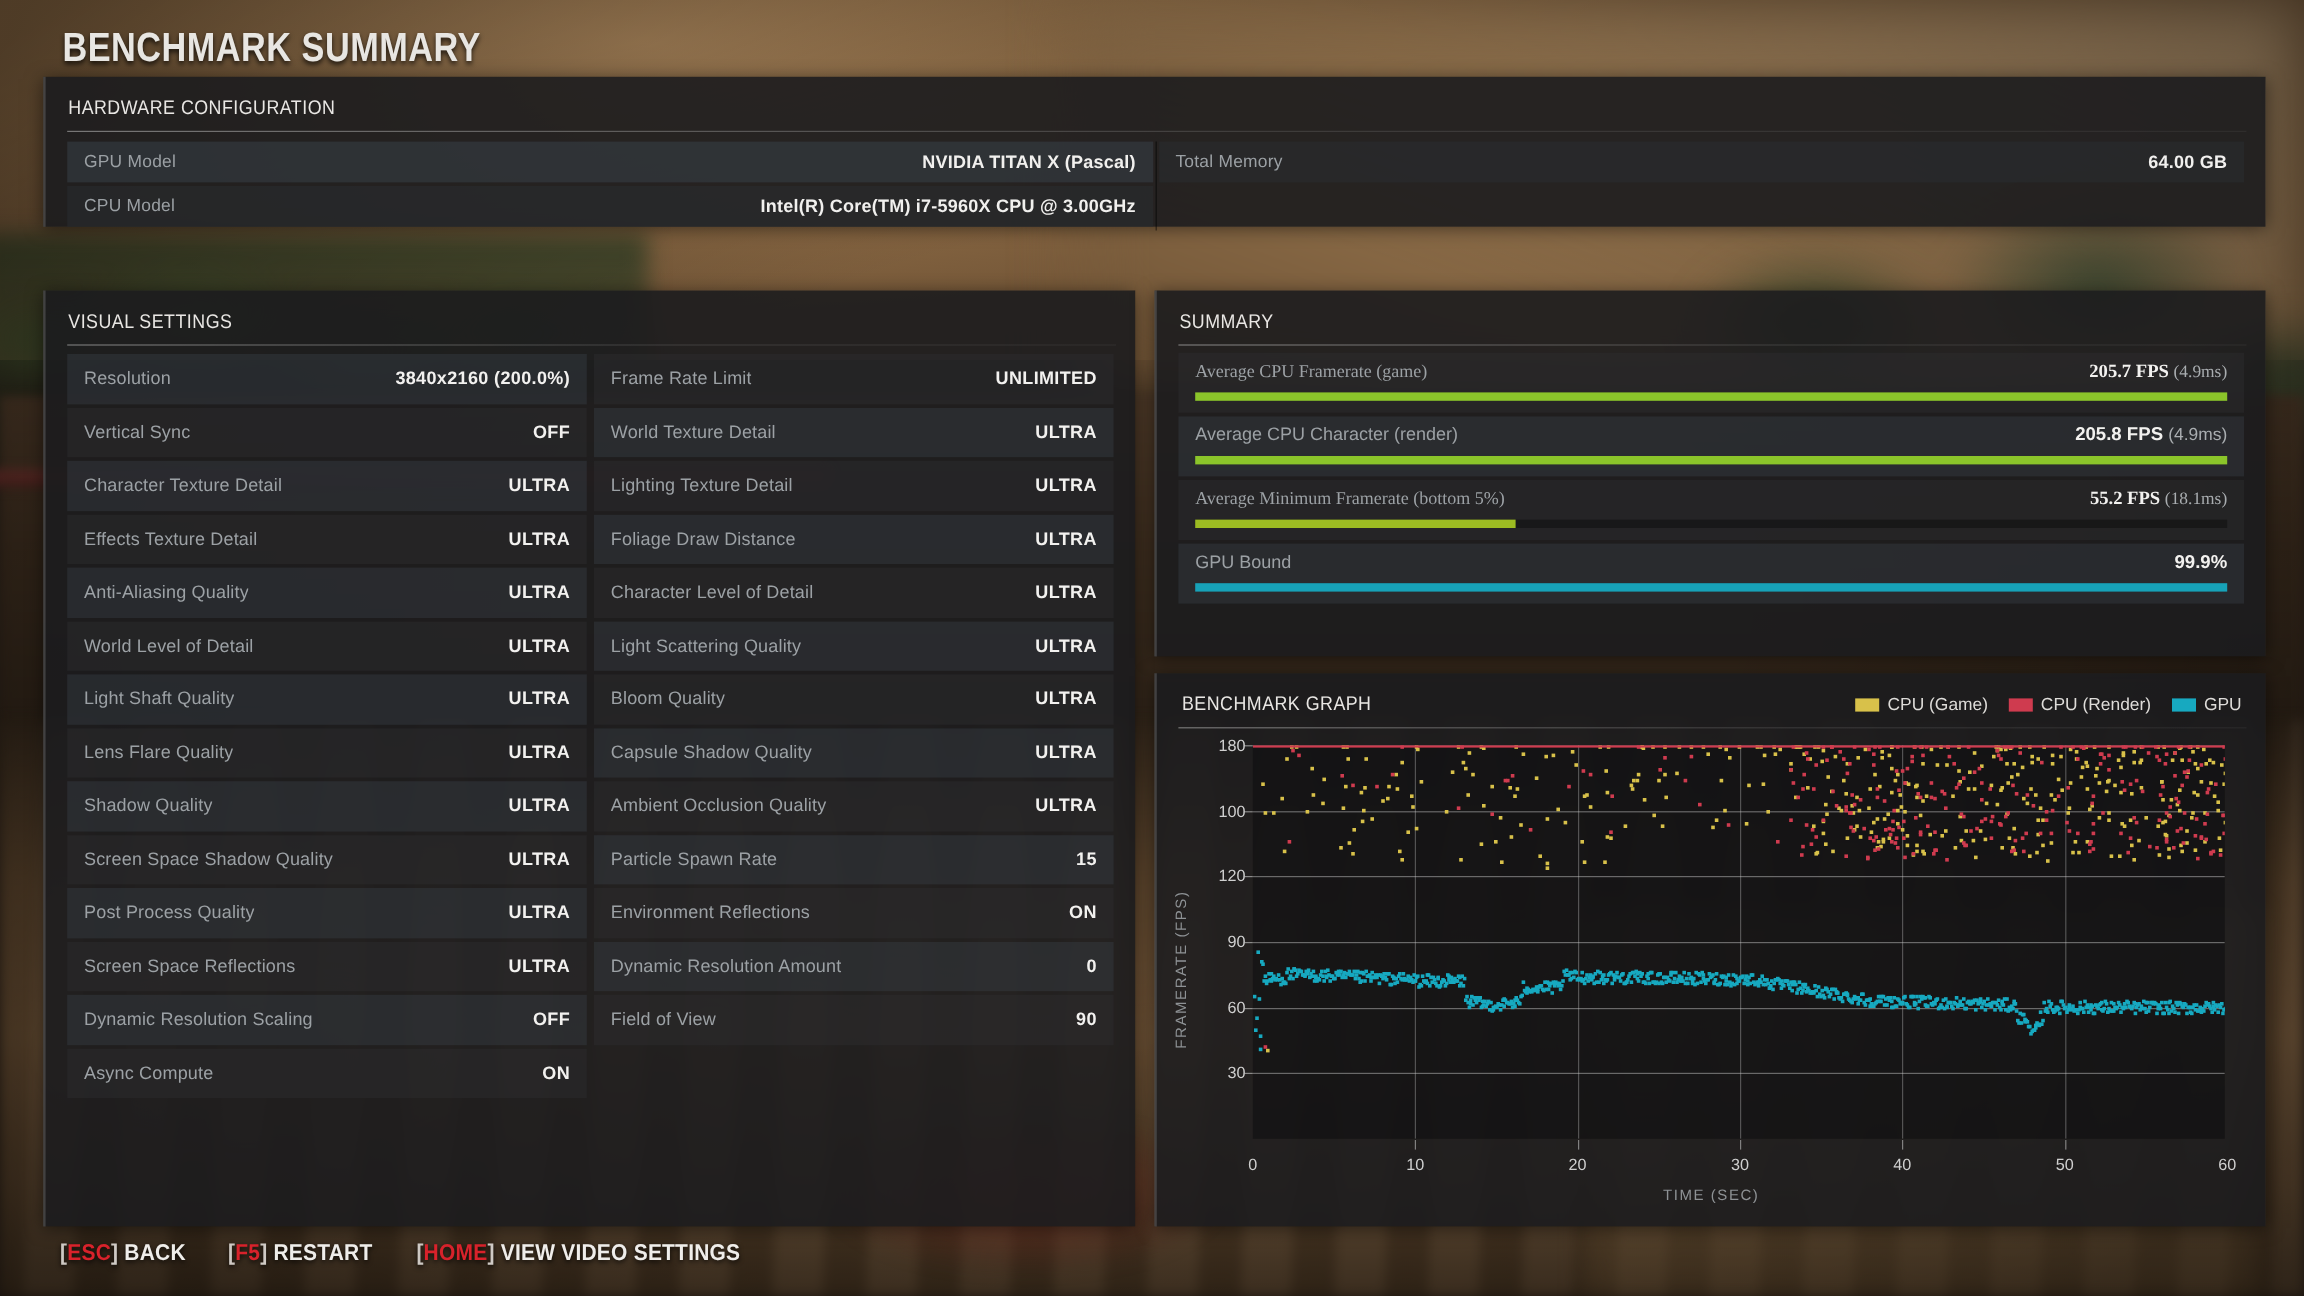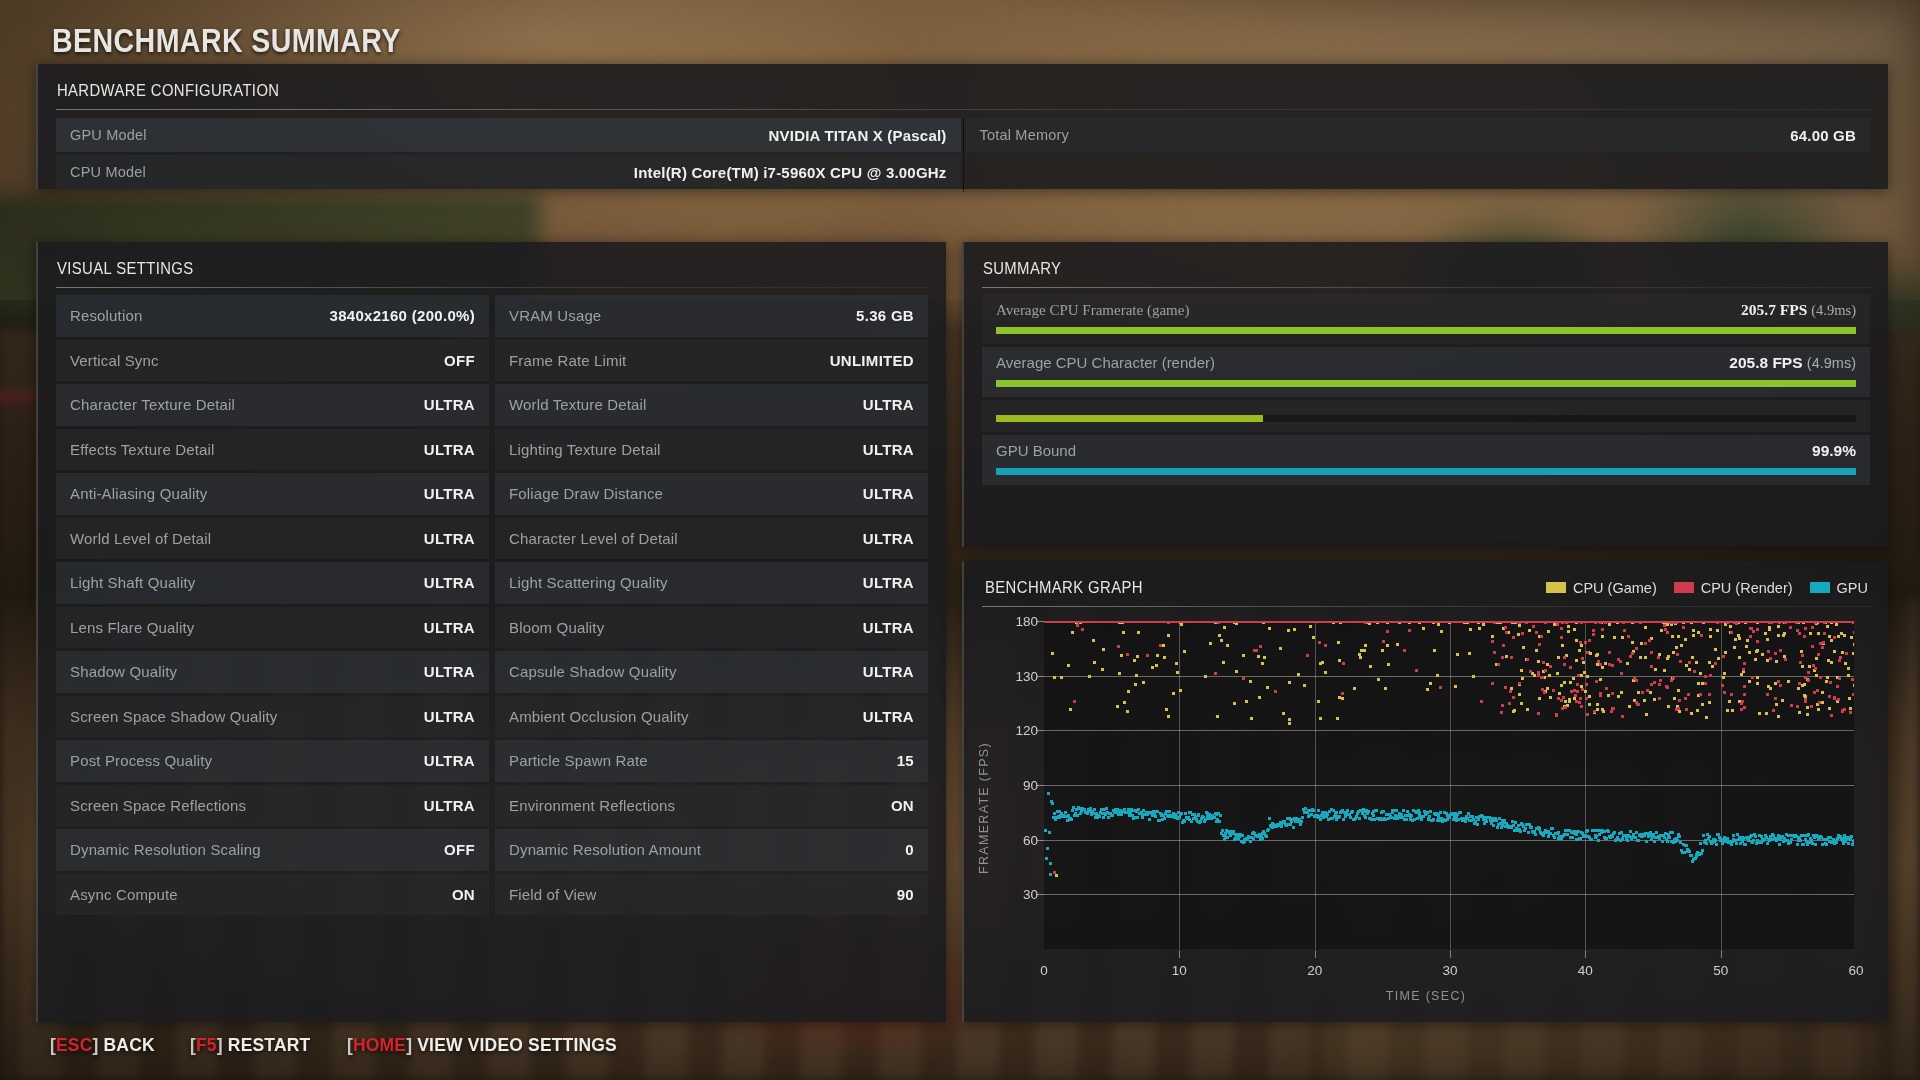--- a/index.html
+++ b/index.html
@@ -298,24 +298,20 @@
           <div class="srow a">
             <span class="k">Dynamic Resolution Scaling</span>
             <span class="v">OFF</span>
           </div>
           <div class="srow b">
             <span class="k">Async Compute</span>
             <span class="v">ON</span>
           </div>
         </div>
       <div class="vs-col right" id="vs-right">
-          <div class="srow a">
-            <span class="k">VRAM Usage</span>
-            <span class="v">5.36 GB</span>
-          </div>
           <div class="srow b">
             <span class="k">Frame Rate Limit</span>
             <span class="v">UNLIMITED</span>
           </div>
           <div class="srow a">
             <span class="k">World Texture Detail</span>
             <span class="v">ULTRA</span>
           </div>
           <div class="srow b">
             <span class="k">Lighting Texture Detail</span>
@@ -381,20 +377,24 @@
         <div class="sumrow a">
           <div class="top">
             <span class="k">Average CPU Character (render)</span>
             <span class="v">205.8 FPS <span class="sub">(4.9ms)</span></span>
           </div>
           <div class="bar-track">
             <div class="bar-fill" style="width:100%;background:#8bc52a"></div>
           </div>
         </div>
         <div class="sumrow b">
+          <div class="top">
+            <span class="k">Average Minimum Framerate (bottom 5%)</span>
+            <span class="v">55.2 FPS <span class="sub">(18.1ms)</span></span>
+          </div>
           <div class="bar-track">
             <div class="bar-fill" style="width:31%;background:#9cbb22"></div>
           </div>
         </div>
         <div class="sumrow a">
           <div class="top">
             <span class="k">GPU Bound</span>
             <span class="v">99.9%</span>
           </div>
           <div class="bar-track">
@@ -2012,21 +2012,21 @@
         </div>
       <div id="axes">
           <div class="ytick" style="top:281.3px">30</div>
           <div class="ytickmark" style="left:55px;top:281.3px"></div>
           <div class="ytick" style="top:226.7px">60</div>
           <div class="ytickmark" style="left:55px;top:226.7px"></div>
           <div class="ytick" style="top:172.0px">90</div>
           <div class="ytickmark" style="left:55px;top:172.0px"></div>
           <div class="ytick" style="top:117.3px">120</div>
           <div class="ytickmark" style="left:55px;top:117.3px"></div>
-          <div class="ytick" style="top:62.7px">130</div>
+          <div class="ytick" style="top:62.7px">100</div>
           <div class="ytickmark" style="left:55px;top:62.7px"></div>
           <div class="ytick" style="top:8.0px">180</div>
           <div class="ytickmark" style="left:55px;top:8.0px"></div>
           <div class="xtick" style="left:62.0px;top:350px">0</div>
           <div class="xtick" style="left:197.3px;top:350px">10</div>
           <div class="xtickmark" style="left:197.3px;top:337px"></div>
           <div class="xtick" style="left:332.7px;top:350px">20</div>
           <div class="xtickmark" style="left:332.7px;top:337px"></div>
           <div class="xtick" style="left:468.0px;top:350px">30</div>
           <div class="xtickmark" style="left:468.0px;top:337px"></div>

